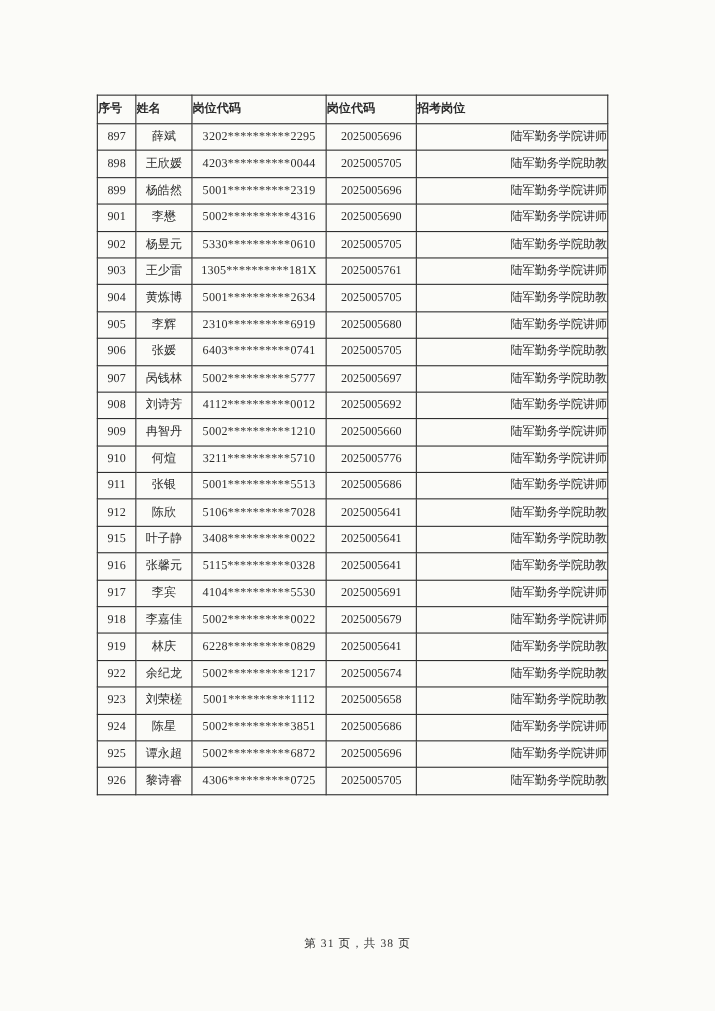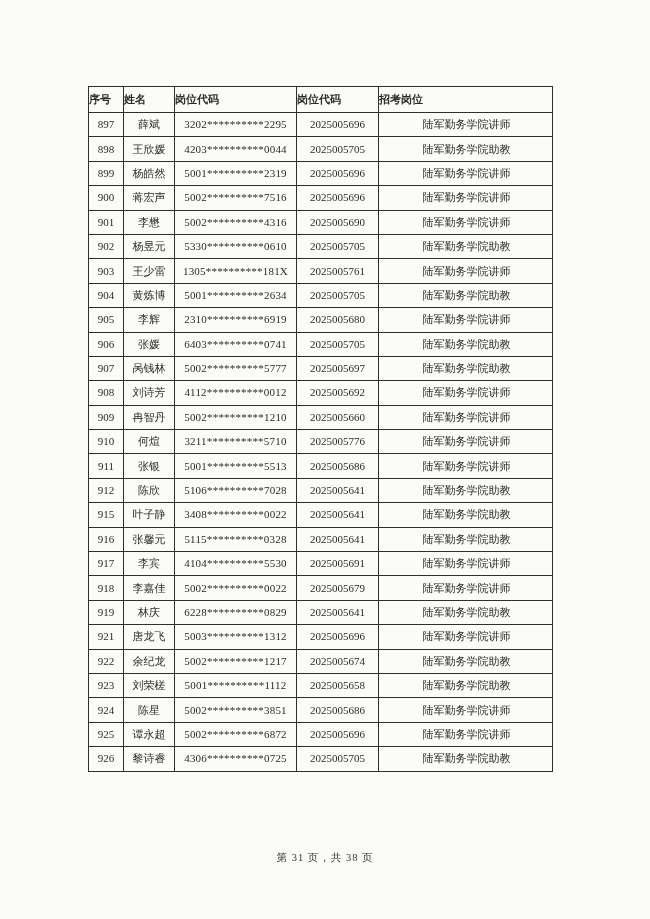--- a/index.html
+++ b/index.html
@@ -37,21 +37,21 @@
     font-weight: bold;
     text-align: left;
     font-size: 11px;
   }
   .doc-table tbody td {
     height: 23.4px;
     text-align: center;
     font-weight: normal;
   }
   .doc-table tbody td.col-position {
-    text-align: center;
+    text-align: right;
     padding-left: 2px;
     margin-top: 44px;
   }
   .doc-table tbody td.col-id {
     letter-spacing: 0.2px;
     margin-left: 42px;
   }
   .page-footer {
     position: absolute;
     top: 851px;
@@ -99,27 +99,20 @@
         <td class="col-position">陆军勤务学院助教</td>
       </tr>
       <tr>
         <td class="col-index">899</td>
         <td class="col-name">杨皓然</td>
         <td class="col-id">5001**********2319</td>
         <td class="col-code">2025005696</td>
         <td class="col-position">陆军勤务学院讲师</td>
       </tr>
       <tr>
-        <td class="col-index">900</td>
-        <td class="col-name">蒋宏声</td>
-        <td class="col-id">5002**********7516</td>
-        <td class="col-code">2025005696</td>
-        <td class="col-position">陆军勤务学院讲师</td>
-      </tr>
-      <tr>
         <td class="col-index">901</td>
         <td class="col-name">李懋</td>
         <td class="col-id">5002**********4316</td>
         <td class="col-code">2025005690</td>
         <td class="col-position">陆军勤务学院讲师</td>
       </tr>
       <tr>
         <td class="col-index">902</td>
         <td class="col-name">杨昱元</td>
         <td class="col-id">5330**********0610</td>
@@ -223,27 +216,20 @@
         <td class="col-id">5002**********0022</td>
         <td class="col-code">2025005679</td>
         <td class="col-position">陆军勤务学院讲师</td>
       </tr>
       <tr>
         <td class="col-index">919</td>
         <td class="col-name">林庆</td>
         <td class="col-id">6228**********0829</td>
         <td class="col-code">2025005641</td>
         <td class="col-position">陆军勤务学院助教</td>
-      </tr>
-      <tr>
-        <td class="col-index">921</td>
-        <td class="col-name">唐龙飞</td>
-        <td class="col-id">5003**********1312</td>
-        <td class="col-code">2025005696</td>
-        <td class="col-position">陆军勤务学院讲师</td>
       </tr>
       <tr>
         <td class="col-index">922</td>
         <td class="col-name">余纪龙</td>
         <td class="col-id">5002**********1217</td>
         <td class="col-code">2025005674</td>
         <td class="col-position">陆军勤务学院助教</td>
       </tr>
       <tr>
         <td class="col-index">923</td>

